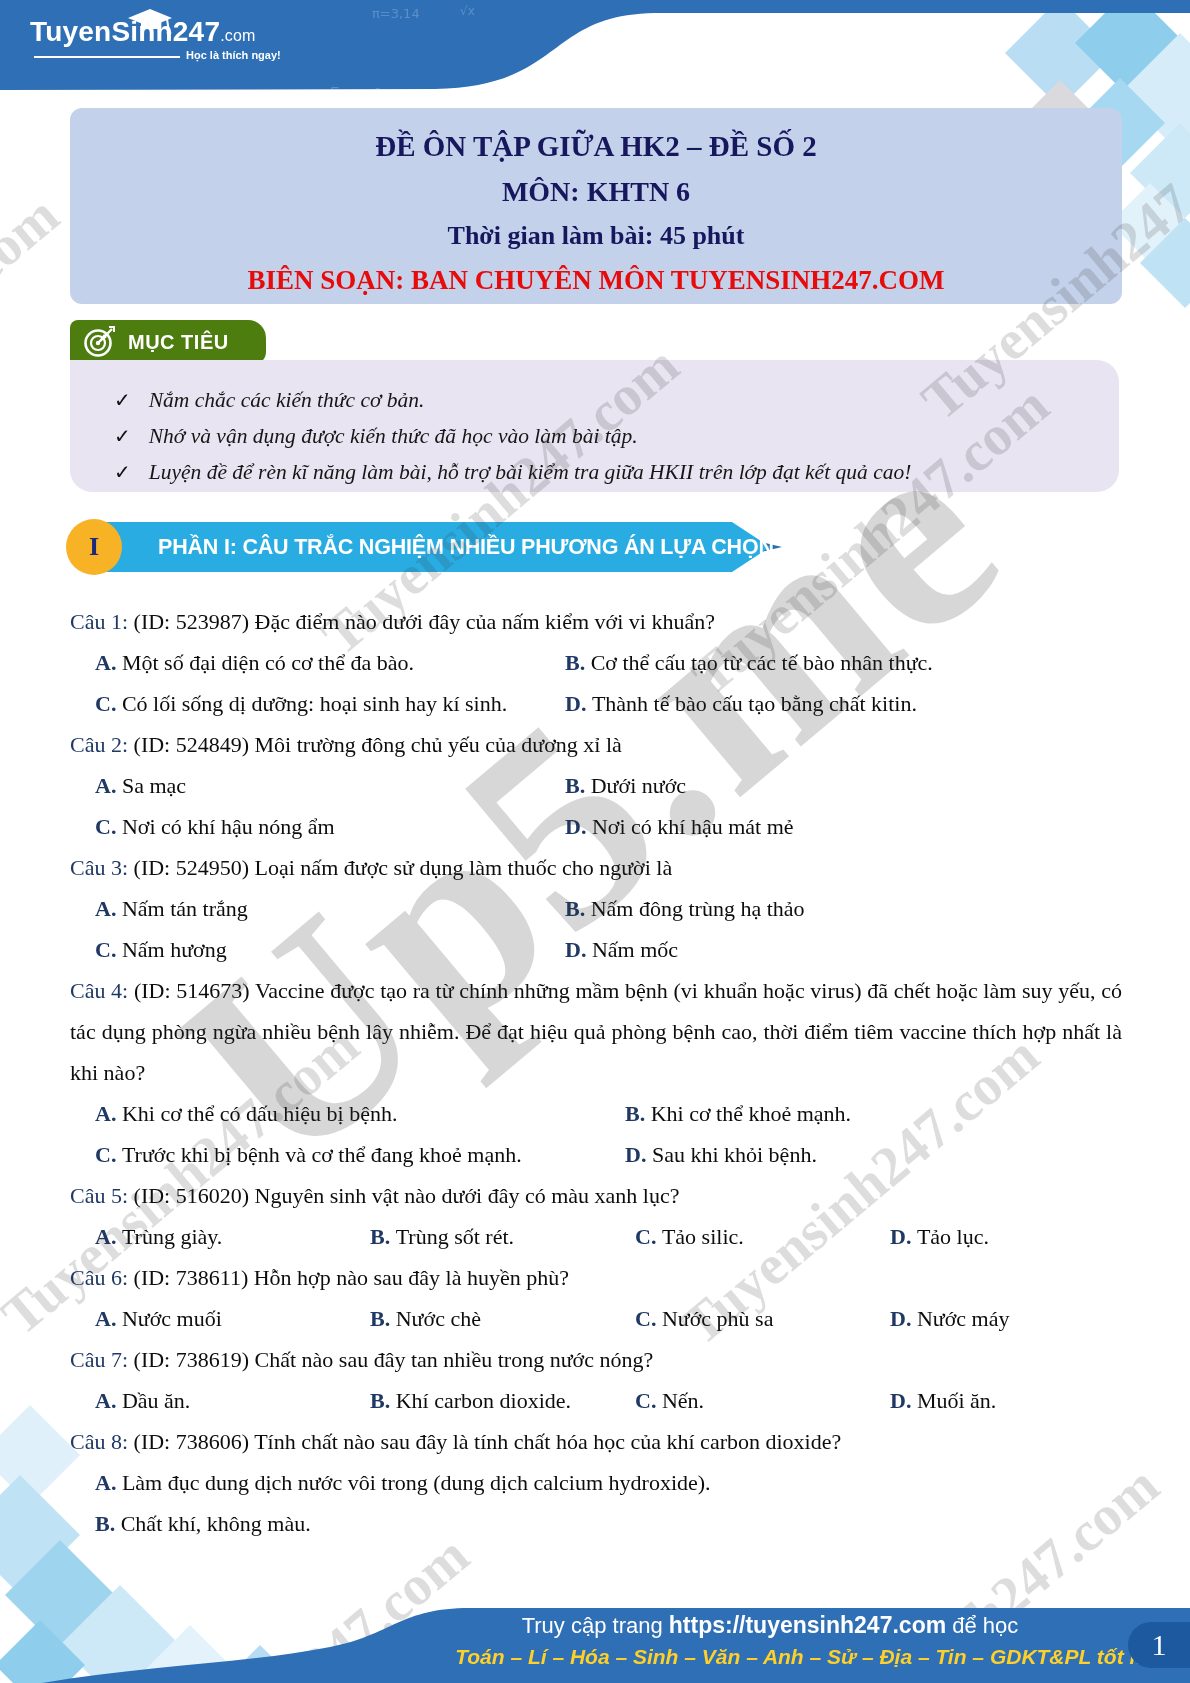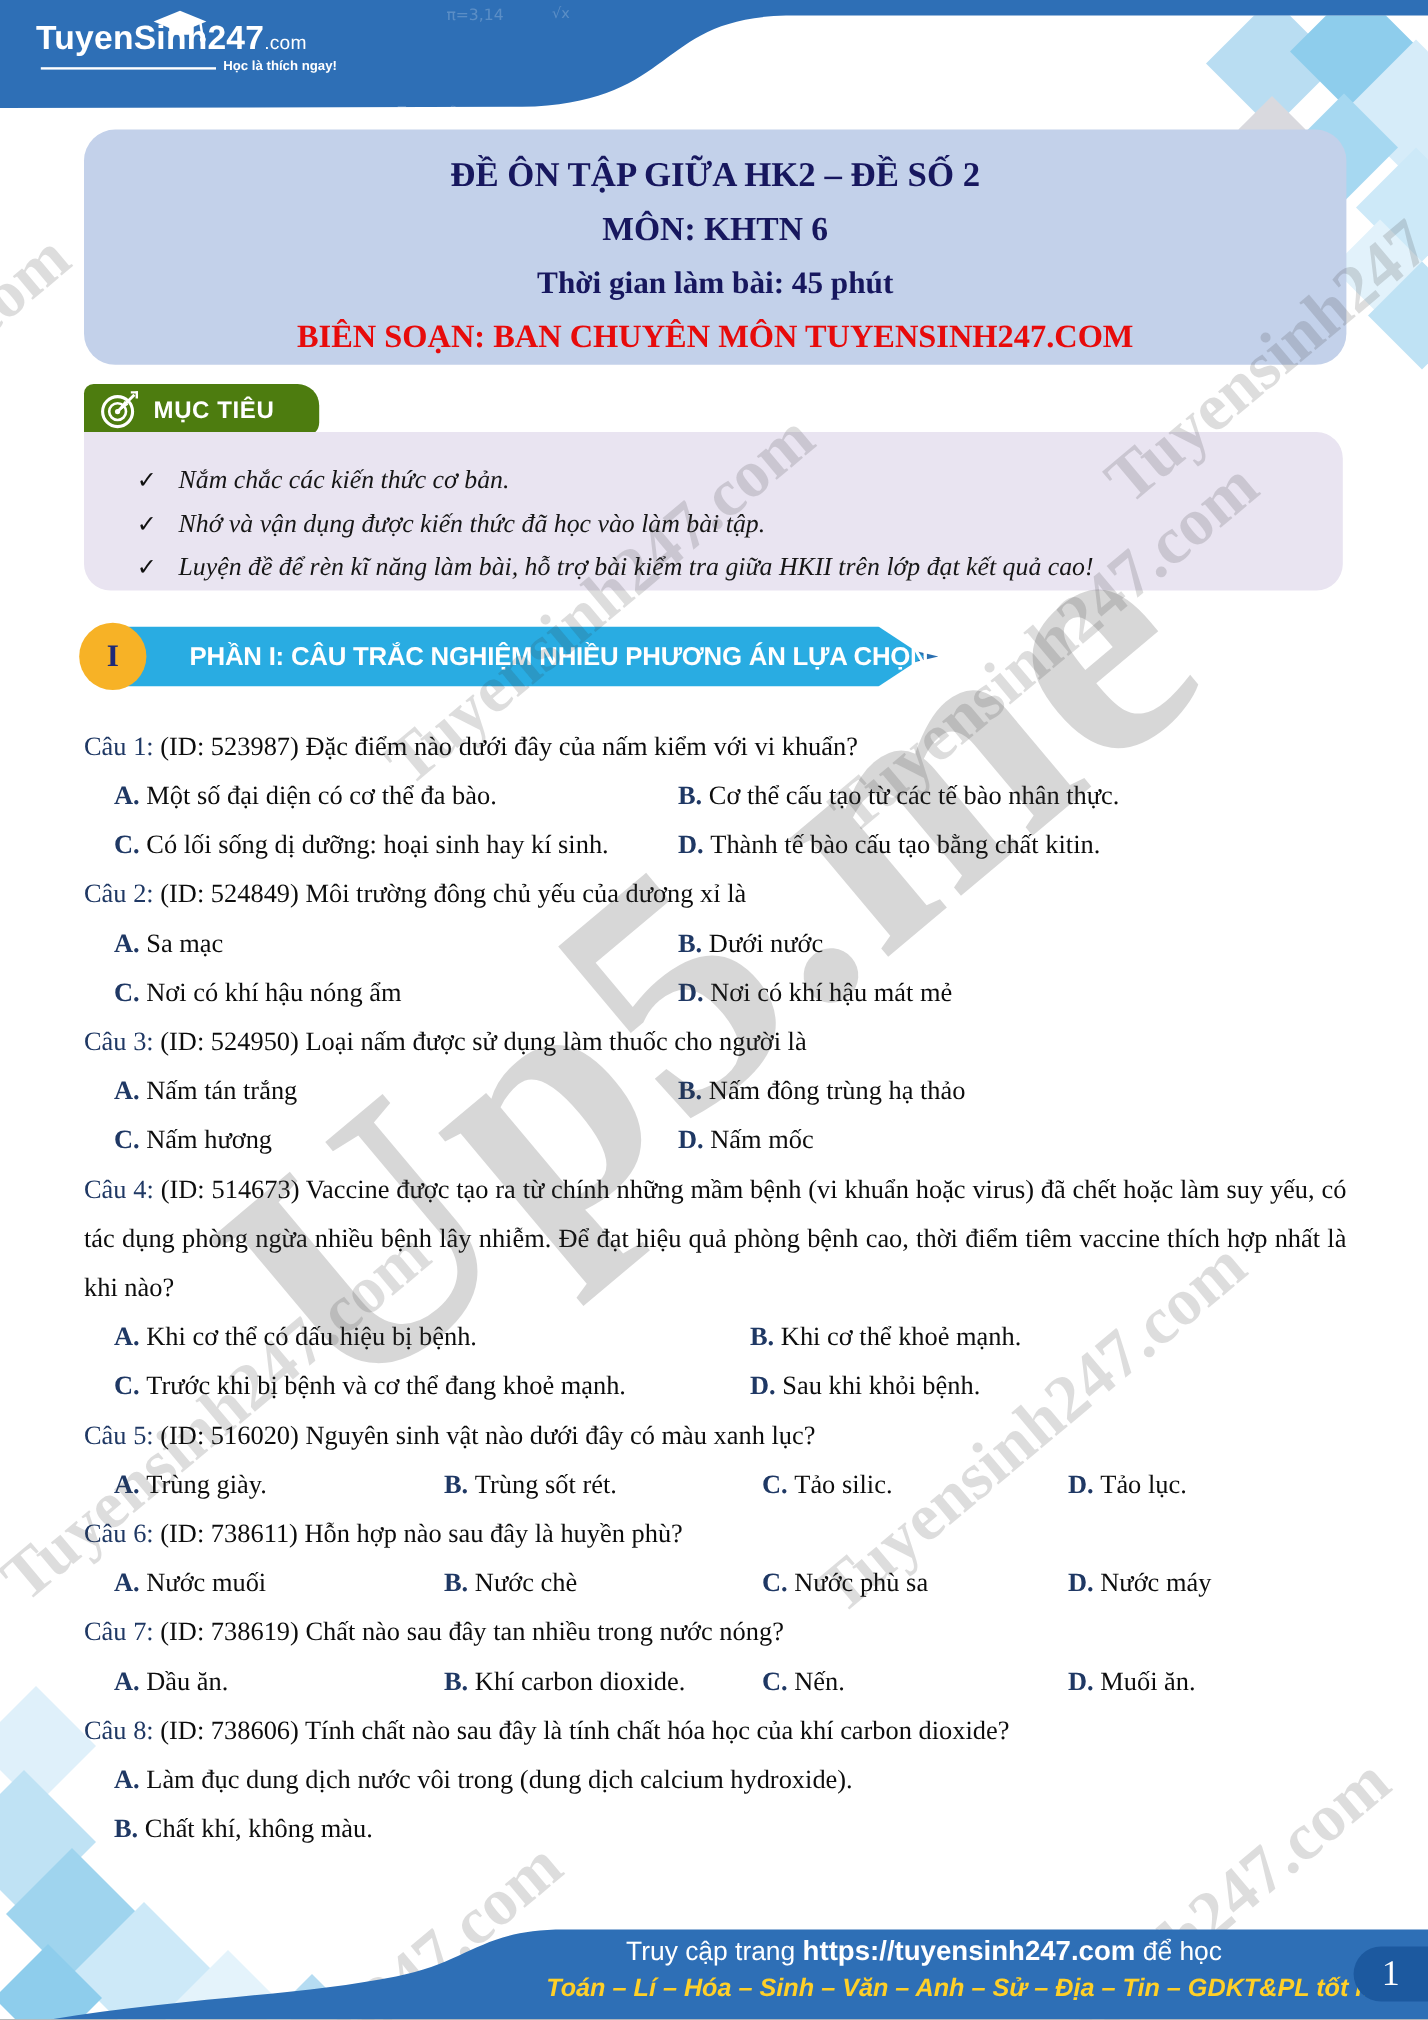--- a/index.html
+++ b/index.html
@@ -14,21 +14,21 @@
   #logo .underline{position:absolute;left:4px;top:40px;width:146px;height:2px;background:#fff;}
   #logo .tagline{position:absolute;left:156px;top:33px;font-size:11px;font-weight:bold;white-space:nowrap;}
   #cap-icon{position:absolute;left:96px;top:-10px;}
   .hdr-doodle{position:absolute;color:rgba(255,255,255,.22);font-family:"DejaVu Sans",sans-serif;font-size:15px;}
 
   
   .mosaic{position:absolute;}
 
   
   #title-box{position:absolute;left:70px;top:108px;width:1052px;height:196px;background:#c3d1ea;
-             border-radius:26px;text-align:center;color:#17175e;}
+             border-radius:12px;text-align:center;color:#17175e;}
   #title-box .t1{padding-top:16px;font-size:29px;font-weight:bold;line-height:45px;}
   #title-box .t2{font-size:28px;font-weight:bold;line-height:45px;}
   #title-box .t3{font-size:26px;font-weight:bold;line-height:44px;}
   #title-box .t4{font-size:27px;font-weight:bold;line-height:45px;color:#e70b0b;}
 
   
   #muctieu-tab{position:absolute;left:70px;top:320px;width:196px;height:44px;background:#4d7c0f;
                border-radius:8px 18px 12px 0;display:flex;align-items:center;}
   #muctieu-tab .lbl{color:#fff;font-family:"Liberation Sans","DejaVu Sans",sans-serif;
                     font-size:20px;font-weight:bold;letter-spacing:.5px;margin-left:8px;}

